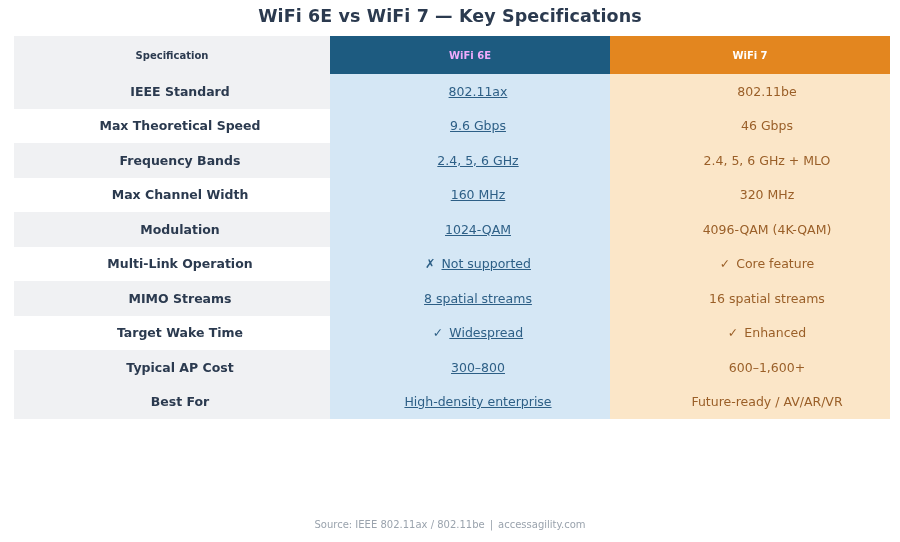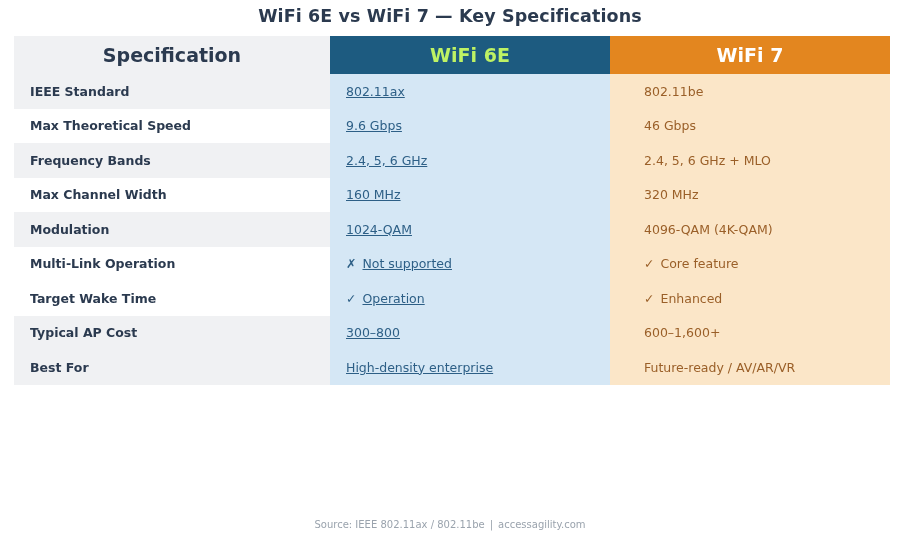--- a/index.html
+++ b/index.html
@@ -48,48 +48,49 @@
     table-layout: fixed;
   }
   table.spec-table col.c-spec  { width: 316px; }
   table.spec-table col.c-6e    { width: 280px; }
   table.spec-table col.c-7     { width: 280px; }
 
   
   thead th {
     height: 38px;
     padding: 0;
-    font-size: 19px;
+    font-size: 10px;
     font-weight: bold;
     vertical-align: middle;
     margin-left: 28px;
   }
   th.h-spec {
     background: #f0f1f3;
     color: #2b3a4f;
     text-align: center;
   }
   th.h-6e {
     background: #1d5b80;
-    color: #bef264;
+    color: #f0abfc;
     text-align: center;
   }
   th.h-7 {
     background: #e3861f;
     color: #ffffff;
     text-align: center;
   }
 
   
   tbody tr { height: 34.5px; }
   tbody td {
     padding: 0 0 0 16px;
     font-size: 12.5px;
     vertical-align: middle;
     white-space: nowrap;
+    text-align: center;
   }
   td.t-spec {
     font-weight: bold;
     color: #2b3a4f;
   }
   td.t-6e {
     background: #d5e7f5;
     color: #2d5f86;
     text-decoration: underline;
   }
@@ -164,23 +165,28 @@
           <tr class="odd">
             <td class="t-spec">Modulation</td>
             <td class="t-6e"><span>1024-QAM</span></td>
             <td class="t-7"><span>4096-QAM (4K-QAM)</span></td>
           </tr>
           <tr class="even">
             <td class="t-spec">Multi-Link Operation</td>
             <td class="t-6e"><span class="mark">✗</span><span>Not supported</span></td>
             <td class="t-7"><span class="mark">✓</span><span>Core feature</span></td>
           </tr>
+          <tr class="odd">
+            <td class="t-spec">MIMO Streams</td>
+            <td class="t-6e"><span>8 spatial streams</span></td>
+            <td class="t-7"><span>16 spatial streams</span></td>
+          </tr>
           <tr class="even">
             <td class="t-spec">Target Wake Time</td>
-            <td class="t-6e"><span class="mark">✓</span><span>Operation</span></td>
+            <td class="t-6e"><span class="mark">✓</span><span>Widespread</span></td>
             <td class="t-7"><span class="mark">✓</span><span>Enhanced</span></td>
           </tr>
           <tr class="odd">
             <td class="t-spec">Typical AP Cost</td>
             <td class="t-6e"><span>300–800</span></td>
             <td class="t-7"><span>600–1,600+</span></td>
           </tr>
           <tr class="odd">
             <td class="t-spec">Best For</td>
             <td class="t-6e"><span>High-density enterprise</span></td>

